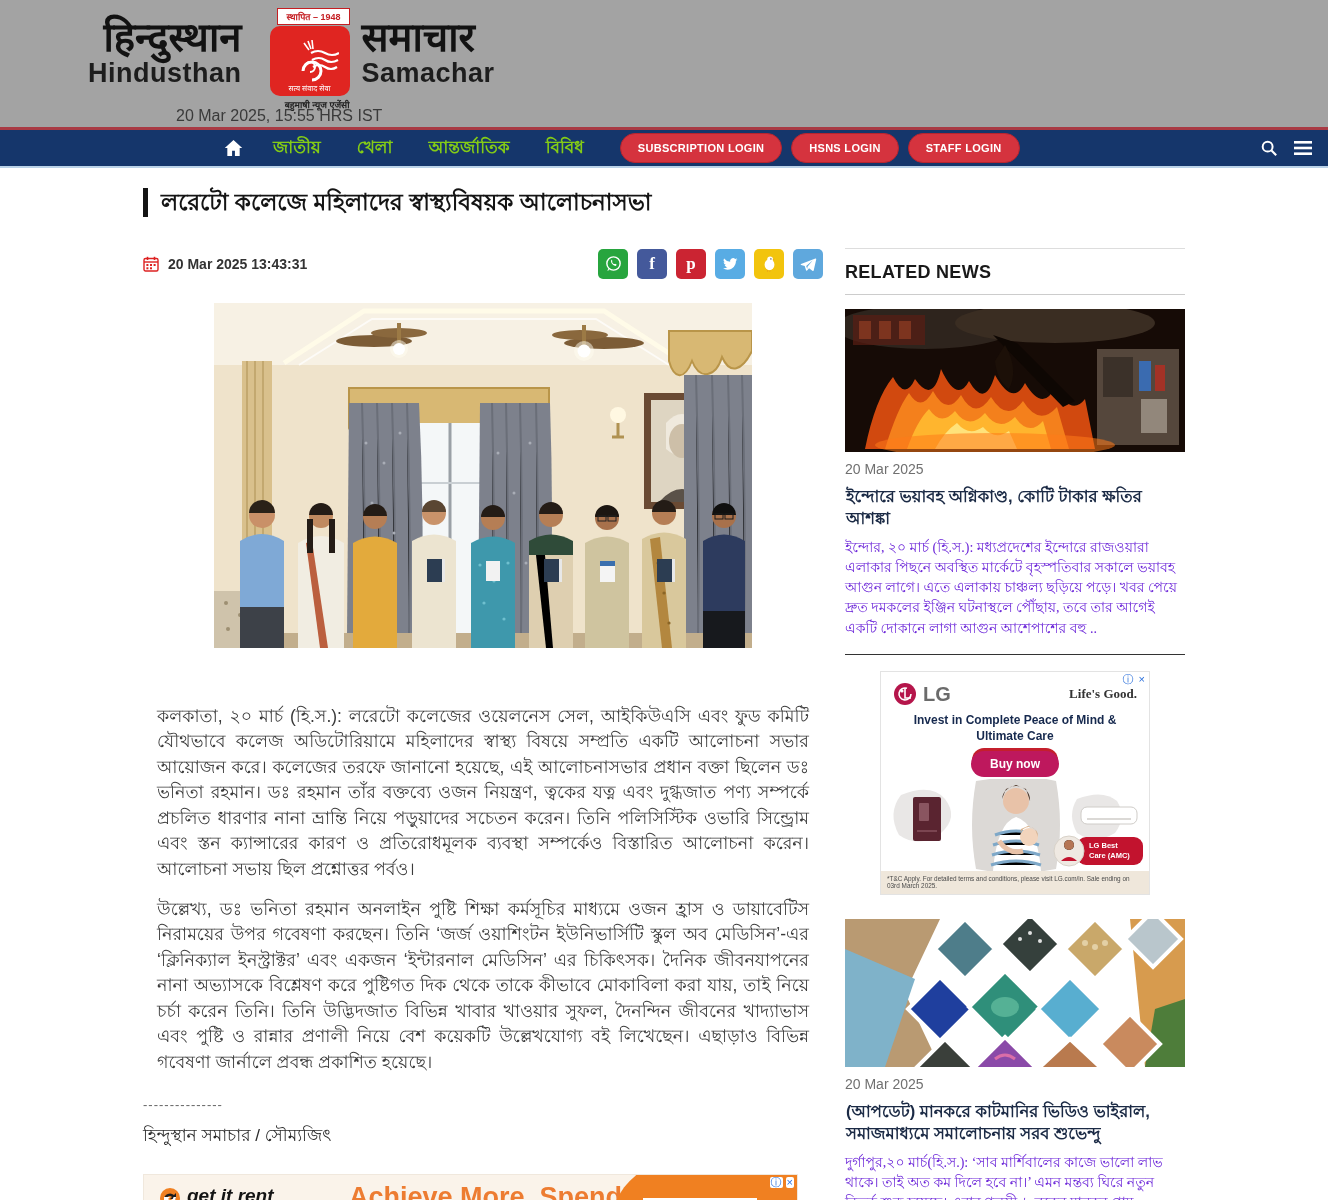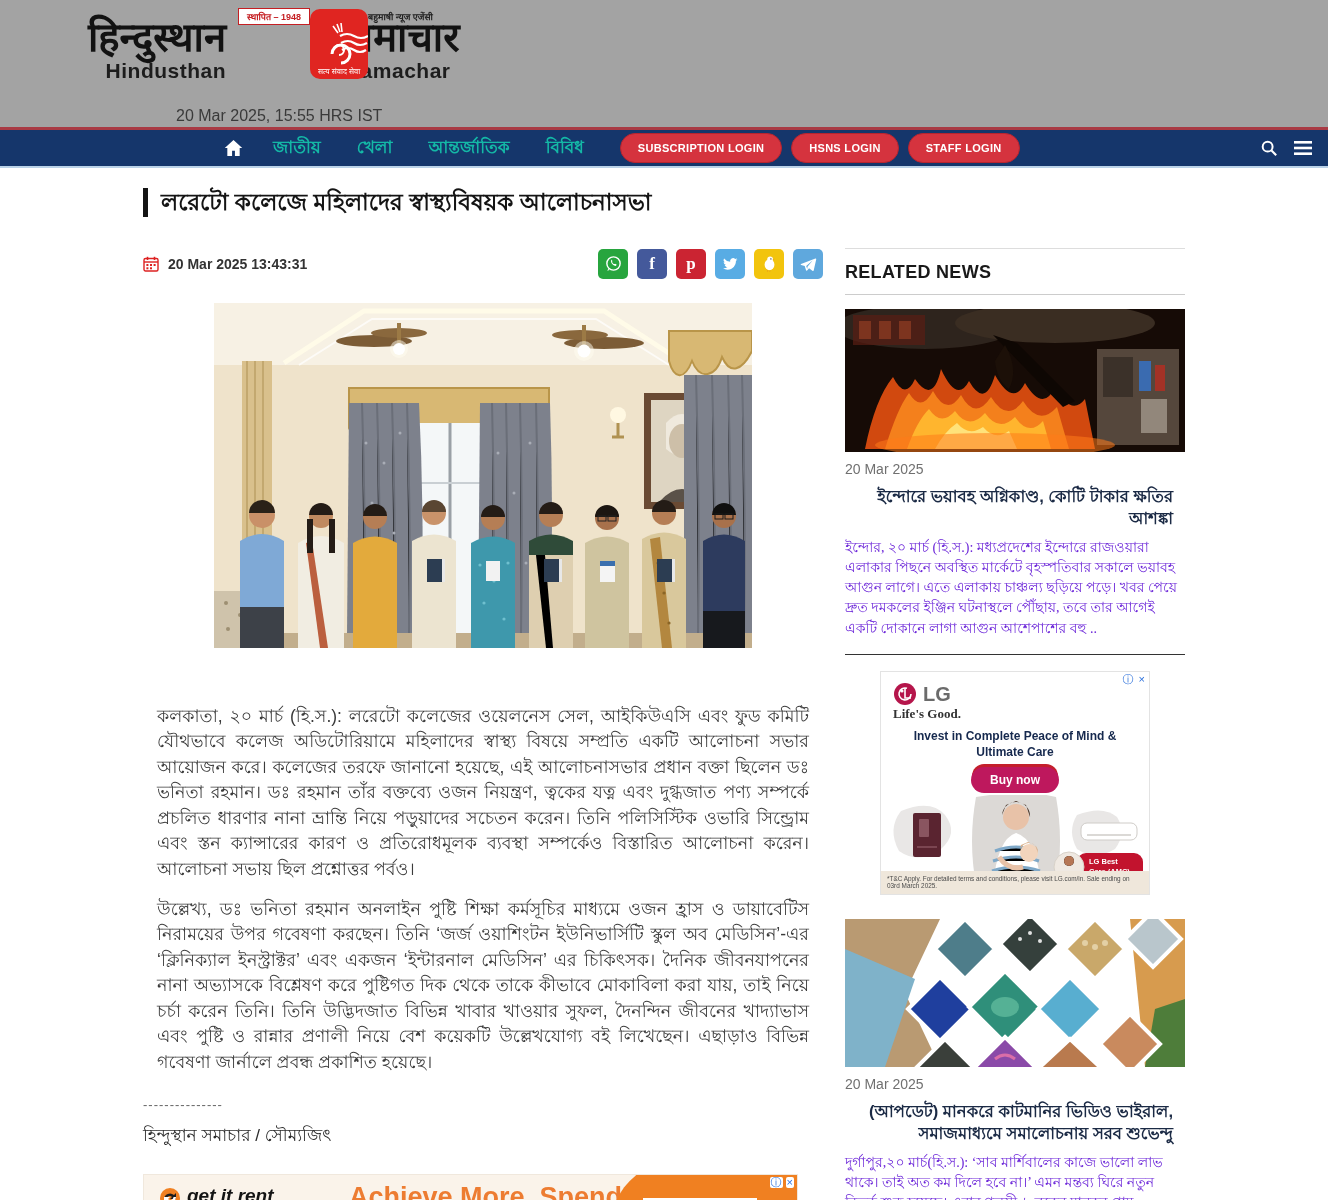--- a/index.html
+++ b/index.html
@@ -5,32 +5,32 @@
   * { box-sizing: border-box; }
   body { margin:0; background:#fff; font-family:"Liberation Sans","DejaVu Sans",sans-serif; }
   .page { width:1328px; height:1200px; margin:0 auto; background:#fff; overflow:hidden; position:relative; }
 
   
   .site-header { height:127px; position:relative; background:#a3a3a3; }
   .logo-row { display:flex; align-items:flex-start; padding:8px 0 0 88px; gap:12px; }
   .logo-left { text-align:right; margin-top:10px; }
   .logo-right { text-align:left; margin-top:10px; }
   .hindi-big { font-family:"Liberation Serif","DejaVu Serif",serif; font-size:40px; font-weight:700; color:#121212; line-height:1.02; }
-  .latin-big { font-size:21px; font-weight:800; color:#1d1d1d; line-height:1.1; letter-spacing:.5px; }
-  .emblem { display:flex; flex-direction:row; align-items:flex-start; width:96px; }
+  .latin-big { font-size:27px; font-weight:800; color:#1d1d1d; line-height:1.1; letter-spacing:.5px; }
+  .emblem { display:flex; flex-direction:column; align-items:flex-end; width:96px; }
   .estab { font-size:9px; font-weight:700; color:#c51e22; border:1px solid #c51e22; padding:1px 8px; background:#fff; white-space:nowrap; }
   .embox { width:80px; height:70px; background:#e02521; border-radius:10px; position:relative; display:flex; align-items:center; justify-content:center; margin-top:1px; }
   .emcaption { position:absolute; bottom:3px; width:100%; text-align:center; font-size:7.5px; color:#fff; white-space:nowrap; }
   .emtagline { font-size:9px; font-weight:700; color:#222; margin-top:2px; white-space:nowrap; }
   .header-datetime { position:absolute; top:107px; left:176px; font-size:16px; color:#3a3a3a; }
 
   
   .navbar { height:41px; background:#15366b; border-top:3px solid #a93a44; border-bottom:2px solid #bad2e8; display:flex; align-items:center; padding:0 16px 0 224px; }
   .nav-home { margin-right:30px; display:flex; align-items:center; cursor:pointer; }
-  .nav-link { color:#14b8a6; font-weight:700; font-size:17px; margin-right:36px; cursor:pointer; white-space:nowrap; }
+  .nav-link { color:#84cc16; font-weight:700; font-size:17px; margin-right:36px; cursor:pointer; white-space:nowrap; }
   .nav-btn { background:#d5333e; color:#fff; border:1px solid #b7242f; border-radius:17px; padding:8px 17px; font-size:11px; font-weight:700; margin-right:9px; letter-spacing:.3px; cursor:pointer; white-space:nowrap; font-family:inherit; }
   .nav-spacer { flex:1; }
   .nav-icon { margin-left:16px; display:flex; align-items:center; cursor:pointer; }
 
   
   .content { display:flex; width:1042px; margin:0 auto; padding-top:16px; gap:22px; }
   .article-col { width:680px; }
   .sidebar { width:340px; padding-top:64px; }
 
   
@@ -62,27 +62,27 @@
   .gir-blob { position:absolute; right:-58px; top:-28px; width:240px; height:130px; background:#f08021; border-radius:50%; }
   .gir-btn { position:absolute; right:40px; top:23px; border:2px solid #fff; color:#fff; font-size:15px; padding:5px 20px; background:transparent; cursor:pointer; font-family:inherit; }
   .adchoice { position:absolute; top:2px; right:3px; display:flex; gap:3px; align-items:center; z-index:5; }
   .adchoice span { color:#2a6fdb; font-size:11px; line-height:1; background:#fff; border-radius:2px; padding:0 1px; cursor:pointer; }
 
   
   .related-heading { font-size:18px; font-weight:800; color:#191919; letter-spacing:.3px; margin:0; padding:13px 0 11px; border-top:1px solid #ddd; border-bottom:1px solid #ccc; }
   .related-item { padding-top:14px; cursor:pointer; }
   .rel-img { width:340px; display:block; }
   .rel-date { font-size:14px; color:#707070; margin-top:9px; }
-  .rel-title { font-size:16.5px; font-weight:800; color:#1b2a45; margin:8px 12px 0; line-height:1.35;text-align:right; }
+  .rel-title { font-size:16.5px; font-weight:800; color:#1b2a45; margin:8px 1px 0; line-height:1.35; }
   .rel-excerpt { font-size:14px; color:#6d28d9; margin:8px 0 0; line-height:1.45;font-family:Liberation Serif, serif; }
   .rel-divider { border-bottom:1px solid #333; margin-top:15px; }
 
   
   .lg-ad { width:270px; height:224px; margin:16px auto 10px; border:1px solid #e3e3e3; position:relative; background:#fff; overflow:hidden; }
-  .lg-head { display:flex; justify-content:space-between; align-items:flex-start; padding:10px 12px 0;flex-direction:column; }
+  .lg-head { display:flex; justify-content:space-between; align-items:center; padding:10px 12px 0; }
   .lg-logo { display:flex; align-items:center; gap:6px; }
   .lg-word { font-size:20px; color:#6b6b6b; font-weight:700; }
   .lg-slogan { font-family:"Liberation Serif","DejaVu Serif",serif; font-size:13px; font-weight:700; color:#333; }
   .lg-headline { text-align:center; color:#16294e; font-weight:700; font-size:12px; line-height:1.3; margin-top:7px; padding:0 16px; }
   .lg-cta-wrap { text-align:center; margin-top:7px; position:relative; }
   .lg-cta { display:inline-block; background:#be185d; color:#fff; font-weight:700; font-size:12px; padding:6px 19px; border-radius:15px; cursor:pointer; box-shadow:0 -4px 0 -1px #c41f2c; }
   .lg-terms { position:absolute; bottom:0; left:0; right:0; font-size:6.4px; color:#4a4a4a; padding:4px 6px; background:#efe7db; line-height:1.2; }
 </style>
 </head>
 <body>

